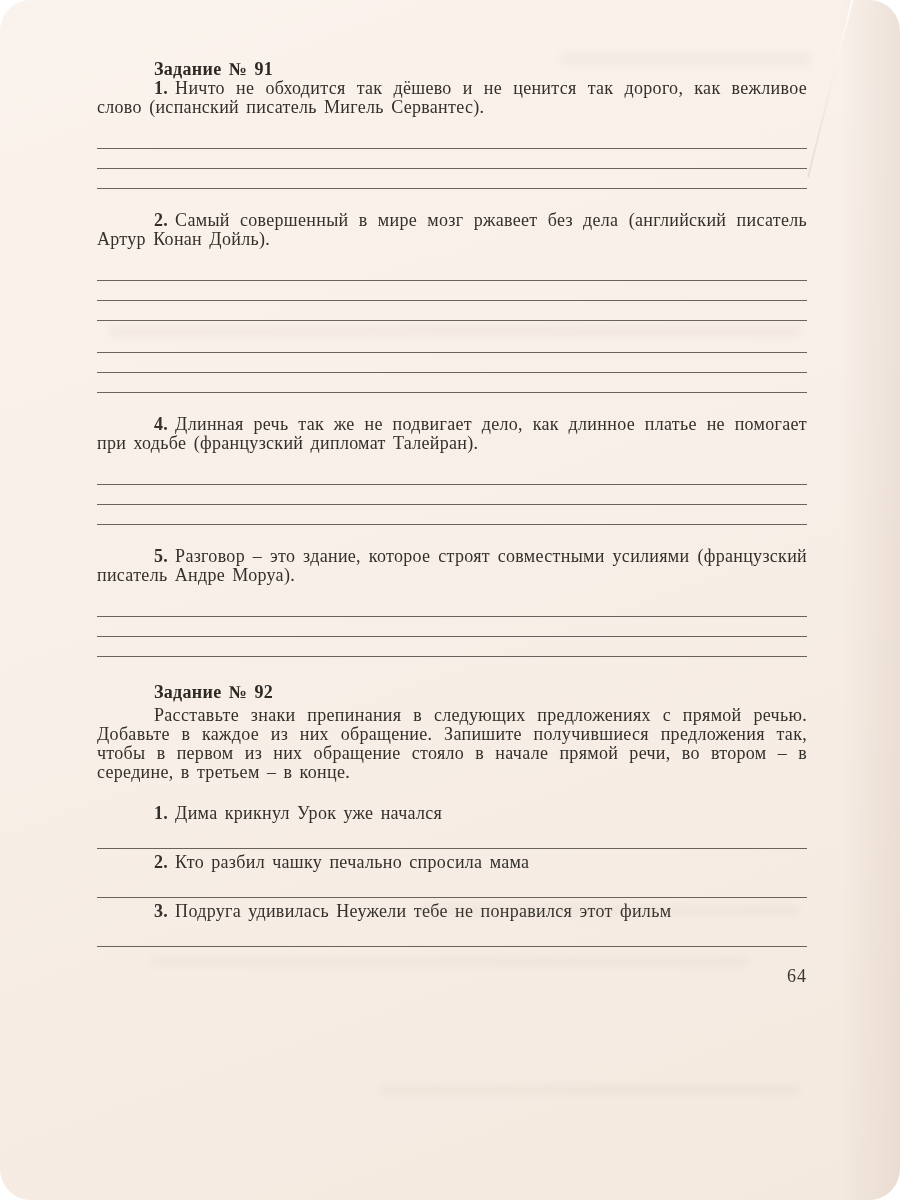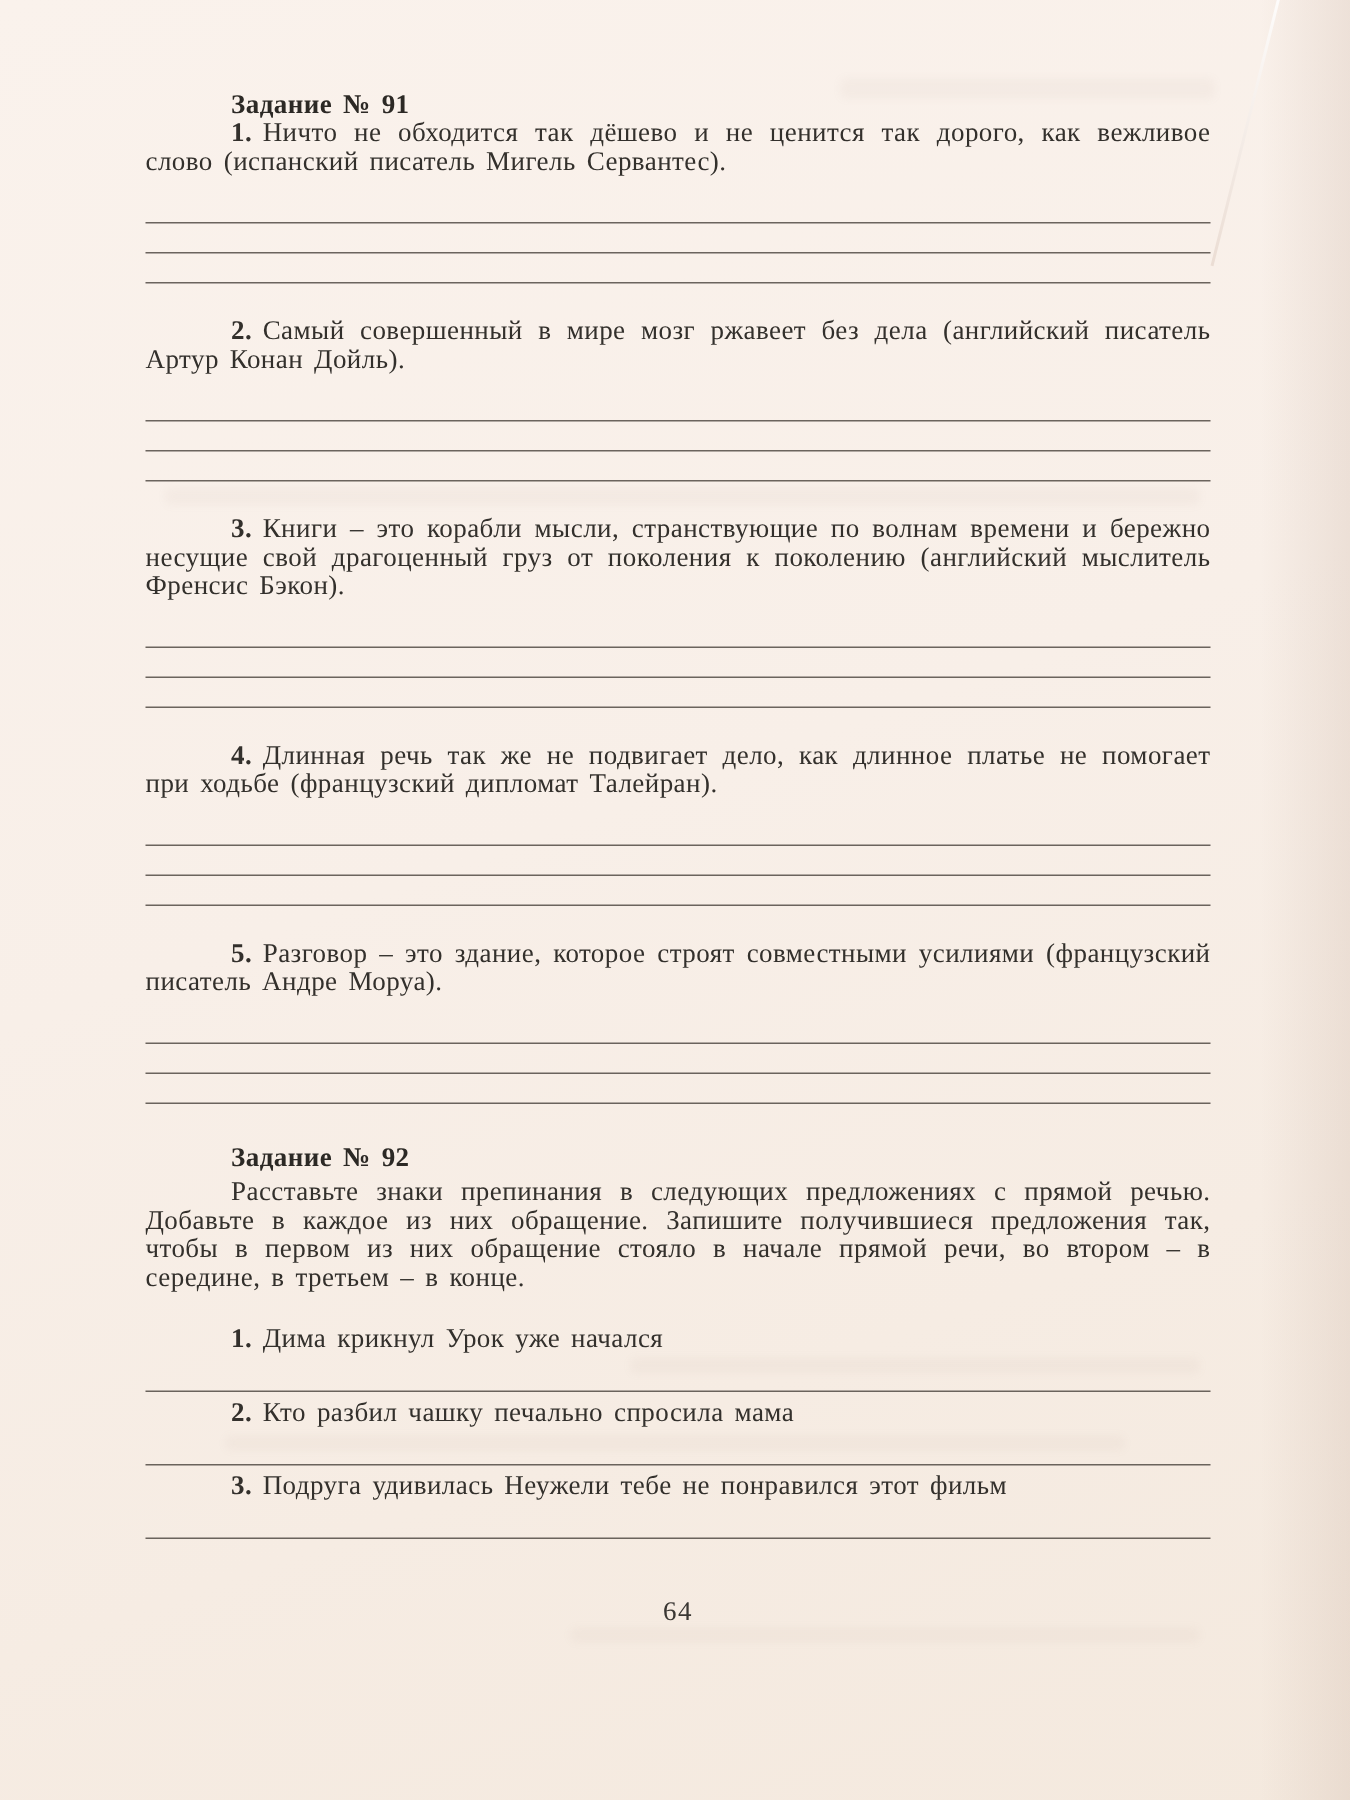--- a/index.html
+++ b/index.html
@@ -11,20 +11,21 @@
     padding: 60px 93px 0 97px;
     background:
       linear-gradient(160deg, #faf2ec 0%, #f8efe8 45%, #f4e9de 100%);
     font-family: "Liberation Serif", "DejaVu Serif", serif;
     font-size: 18px;
     line-height: 19px;
     color: #33302c;
     letter-spacing: 0.3px;
     word-spacing: 2.5px;
     overflow: hidden;
+    border-radius: 31px;
   }
   
   .edge-shade {
     position: absolute; top:0; right:0; width:60px; height:100%;
     background: linear-gradient(to right, rgba(213,193,180,0) 0%, rgba(206,184,170,0.28) 100%);
     pointer-events:none;
   }
   .crease {
     position: absolute; top:-10px; right:68px; width:2px; height:190px;
     background: linear-gradient(to bottom, rgba(255,255,255,0.9), rgba(221,202,190,0.5));
@@ -52,22 +53,22 @@
     text-align: justify;
   }
   .item .num { font-weight: bold; padding-right: 7px; }
   .item.first { margin-top: 0; }
   .blank-group { margin-top: 12px; }
   .blank-line { height: 19px; border-bottom: 1.5px solid rgba(66,60,54,0.78); }
   .blank-single { margin-top: 6px; }
   .item.tight { margin-top: 4px; }
   .task2-title { margin-top: 26px; font-family: Liberation Serif, serif; }
   .page-number {
-    margin-top: 39px;
-    text-align: center;
+    margin-top: 20px;
+    text-align: right;
     letter-spacing: 1px;
     color: #3a3733;
   }
 </style>
 </head>
 <body>
 
 <div class="page">
 
   <div class="edge-shade"></div>
@@ -87,21 +88,20 @@
     <div class="blank-line"></div>
   </div>
 
   <p class="item"><span class="num">2.</span><span>Самый совершенный в мире мозг ржавеет без дела (английский писатель Артур Конан Дойль).</span></p>
   <div class="blank-group">
     <div class="blank-line"></div>
     <div class="blank-line"></div>
     <div class="blank-line"></div>
   </div>
 
-  <p class="item"><span class="num">3.</span><span>Книги – это корабли мысли, странствующие по волнам времени и береж­но несущие свой драгоценный груз от поколения к поколению (английский мысли­тель Френсис Бэкон).</span></p>
   <div class="blank-group">
     <div class="blank-line"></div>
     <div class="blank-line"></div>
     <div class="blank-line"></div>
   </div>
 
   <p class="item"><span class="num">4.</span><span>Длинная речь так же не подвигает дело, как длинное платье не помогает при ходьбе (французский дипломат Талейран).</span></p>
   <div class="blank-group">
     <div class="blank-line"></div>
     <div class="blank-line"></div>

